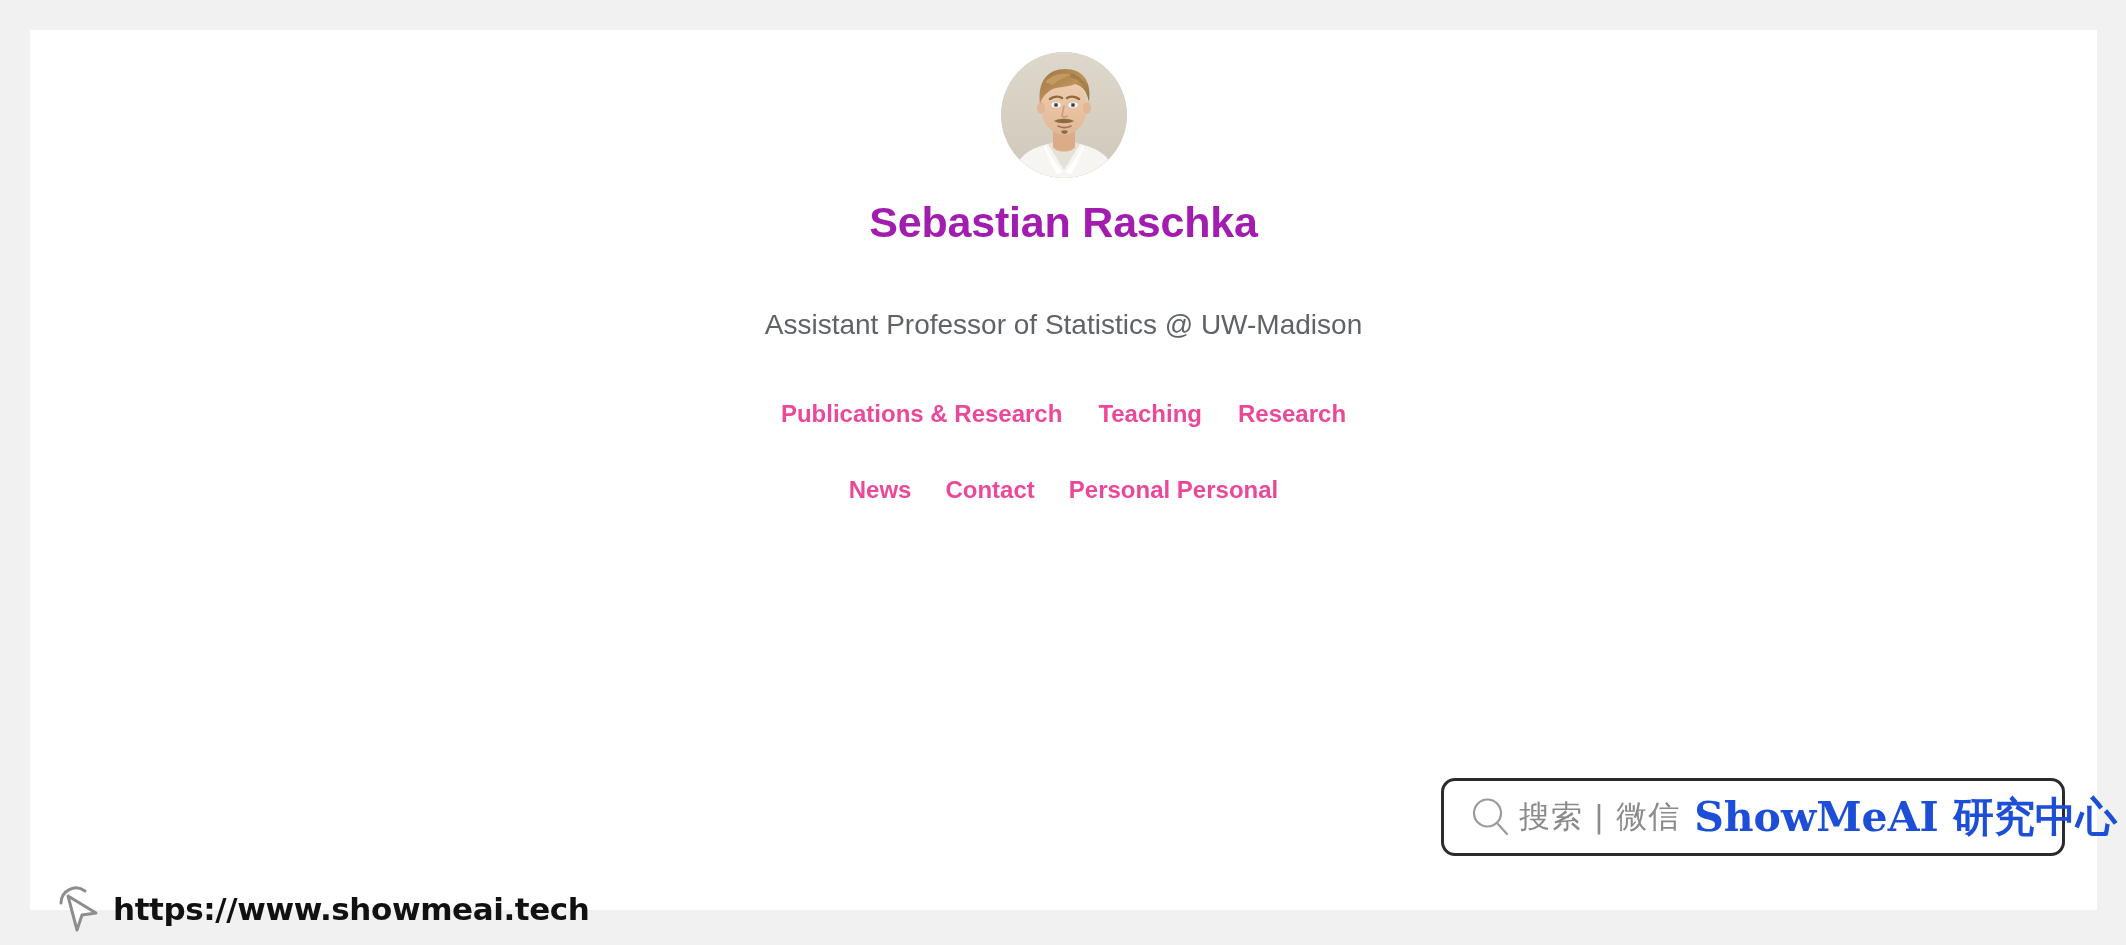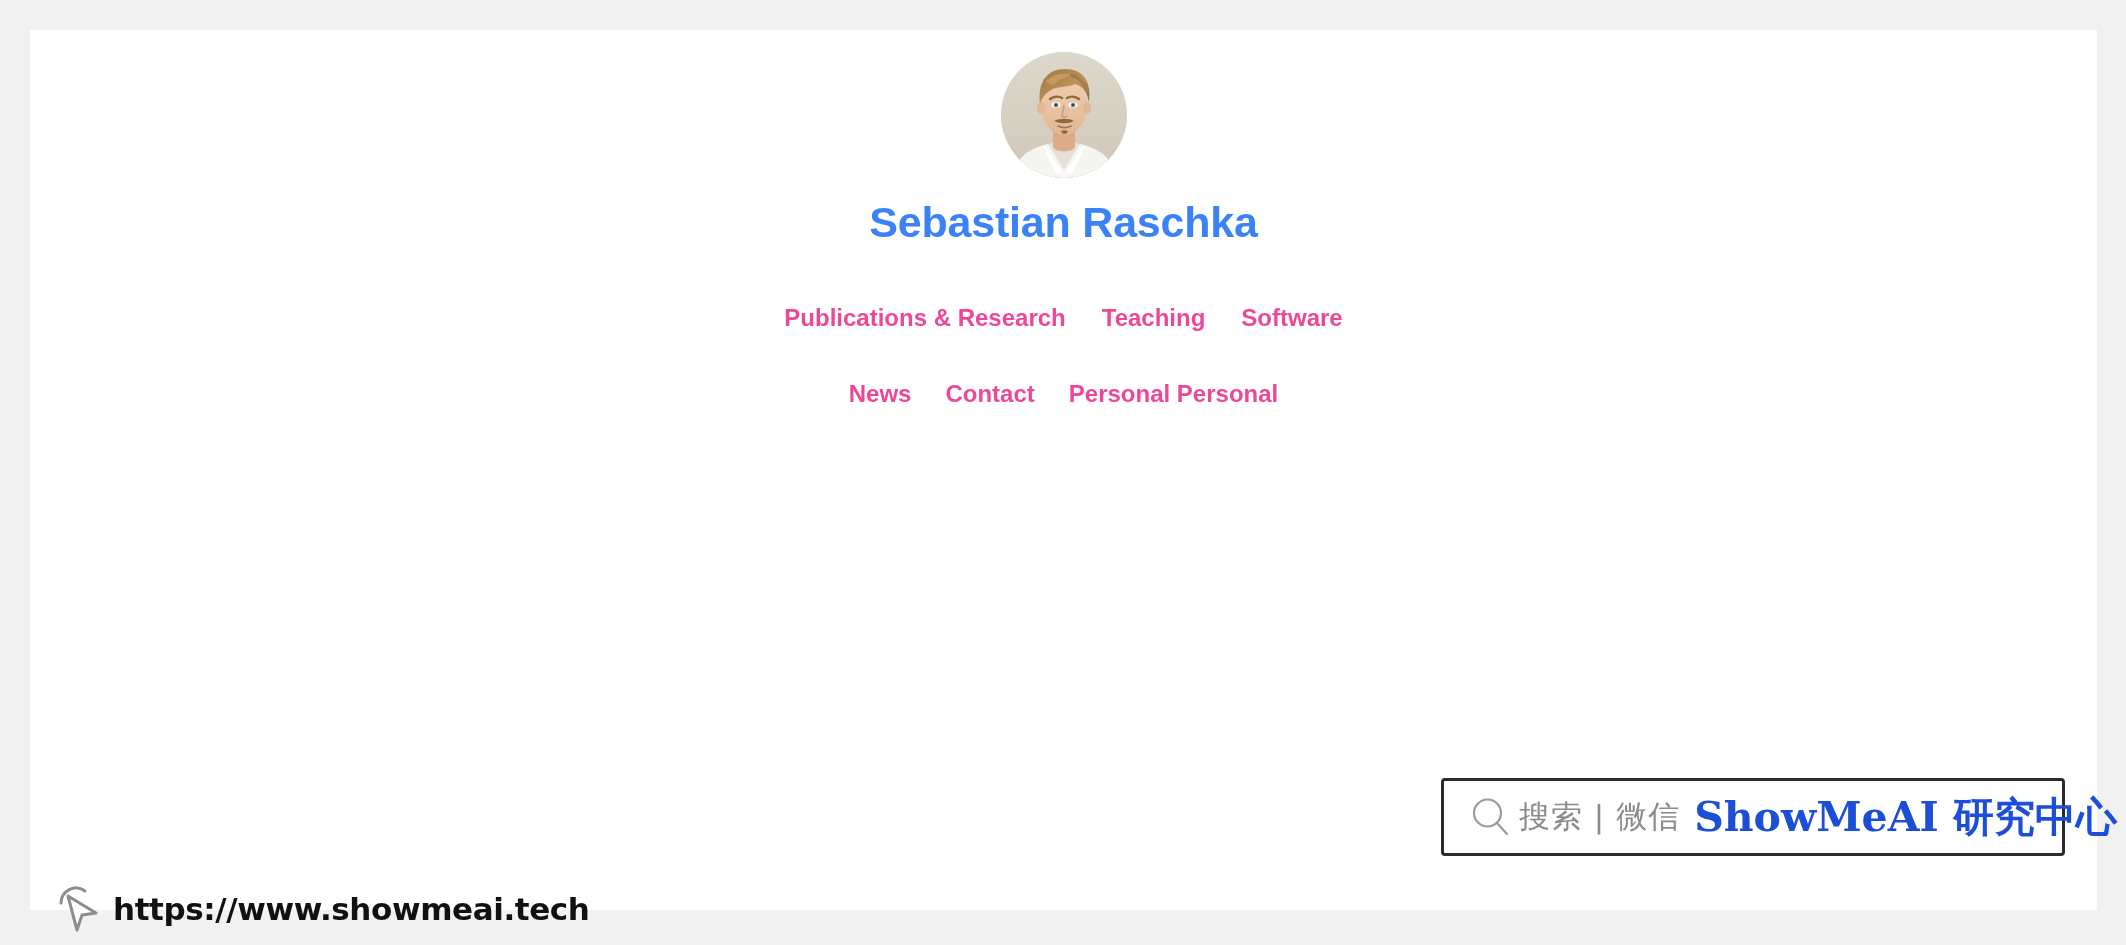--- a/index.html
+++ b/index.html
@@ -43,21 +43,21 @@
     overflow: hidden;
     position: relative;
     background: #d8d2c6;
   }
   #avatar svg { display: block; width: 126px; height: 126px; }
 
   #site-title {
     margin: 21px 0 0 0;
     font-size: 43px;
     font-weight: bold;
-    color: #3b82f6;
+    color: #a21caf;
     letter-spacing: -0.2px;
     line-height: 1.1;
   }
 
   #site-tagline {
     margin: 62px 0 0 0;
     font-size: 28px;
     font-weight: normal;
     color: #5f6368;
     line-height: 1.2;
@@ -100,21 +100,21 @@
 
   
   #watermark-badge {
     position: absolute;
     left: 1441px;
     top: 778px;
     width: 624px;
     height: 78px;
     box-sizing: border-box;
     border: 3px solid #2b2b2b;
-    border-radius: 4px;
+    border-radius: 14px;
     background: #ffffff;
     display: flex;
     align-items: center;
     padding: 0 26px;
   }
   #magnifier-icon {
     flex: 0 0 auto;
     width: 42px;
     height: 42px;
     margin-right: 7px;
@@ -226,25 +226,26 @@
 
           <path d="M57 74 C61 76 66 76 70 74" stroke="#a8705c" stroke-width="1.6" fill="none" stroke-linecap="round"></path>
 
           <path d="M60 79 C62 78 65 78 67 79 C66 83 61 83 60 79 Z" fill="#8d6b40"></path>
         </g>
       </svg>
     </div>
 
     <h1 id="site-title">Sebastian Raschka</h1>
 
+    <p id="site-tagline">Assistant Professor of Statistics @ UW-Madison</p>
 
     <div class="nav-row" id="nav-row-1">
       <a class="nav-link" href="#">Publications &amp; Research</a>
       <a class="nav-link" href="#">Teaching</a>
-      <a class="nav-link" href="#">Software</a>
+      <a class="nav-link" href="#">Research</a>
     </div>
 
     <div class="nav-row" id="nav-row-2">
       <a class="nav-link" href="#">News</a>
       <a class="nav-link" href="#">Contact</a>
       <a class="nav-link" href="#">Personal Personal</a>
     </div>
 
   </div>
 

